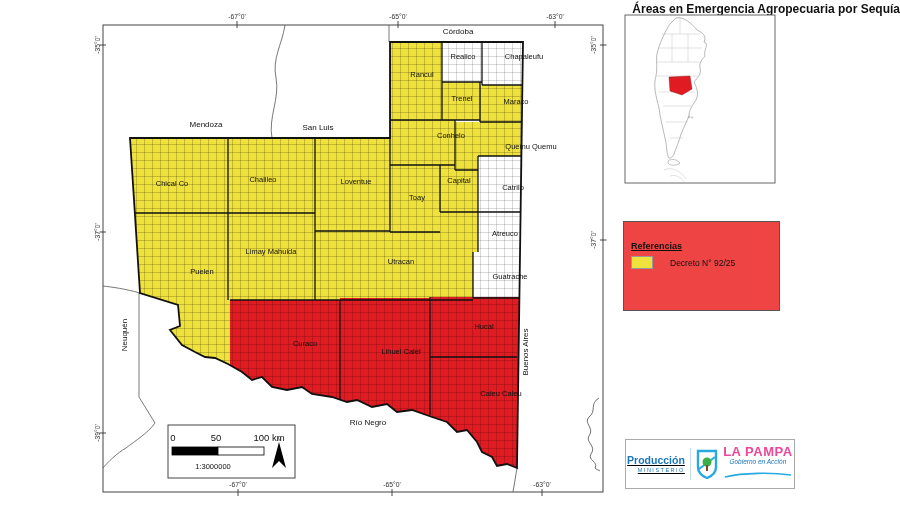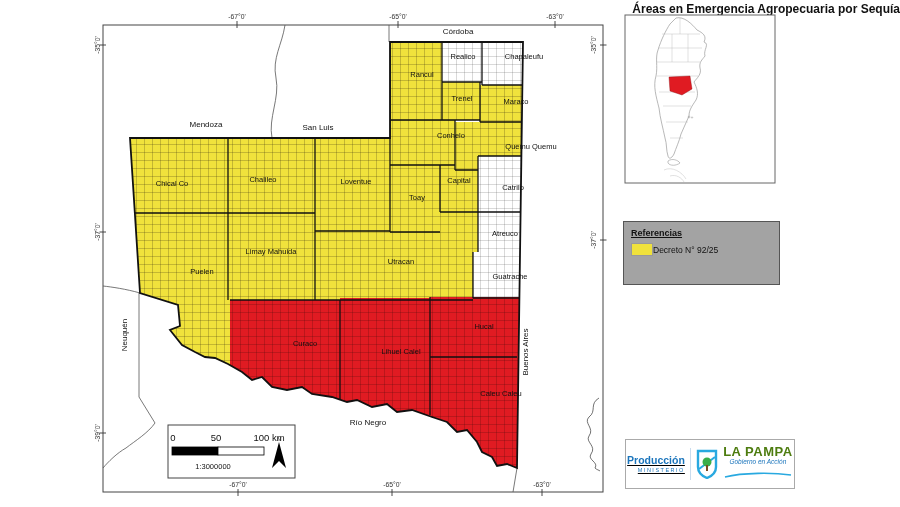--- a/index.html
+++ b/index.html
@@ -8,33 +8,33 @@
   .page-title{position:absolute;left:0;top:2px;width:900px;text-align:right;
        font-size:12px;font-weight:bold;color:#111;}
   svg text{fill:#111;}
   .dept-label{font-size:7.5px;text-anchor:middle;}
   .neighbor-label{font-size:8px;text-anchor:middle;}
   .coord-label{font-size:6.8px;text-anchor:middle;fill:#333;}
   .scale-num{font-size:9.5px;text-anchor:middle;}
   .scale-ratio{font-size:7.5px;text-anchor:middle;}
   .north-n{font-size:5px;text-anchor:middle;}
   .legend{position:absolute;left:623px;top:221px;width:141px;height:50px;
-       border:1px solid #555;background:#a3a3a3;padding:6px 7px;}
+       border:1px solid #555;background:#ef4444;padding:19px 7px;}
   .legend-title{font-size:9px;font-weight:bold;text-decoration:underline;margin-bottom:5px;color:#111;}
-  .legend-row{display:flex;align-items:center;gap:0;margin-bottom:3px;}
+  .legend-row{display:flex;align-items:center;gap:17px;margin-bottom:3px;}
   .legend-row span{font-size:8.5px;color:#111;}
   .logo-box{position:absolute;left:625px;top:439px;width:168px;height:48px;
        border:1px solid #aaa;background:#fff;display:flex;align-items:center;
        justify-content:center;gap:5px;}
   .logo-ministry{text-align:right;line-height:1.1;text-decoration:underline;}
   .logo-org{font-size:10.5px;font-weight:bold;color:#1B75BC;}
   .logo-sub{font-size:5.5px;letter-spacing:1.5px;color:#1B75BC;}
   .logo-divider{width:1px;height:32px;background:#c9dcee;}
   .logo-province{text-align:center;line-height:1.05;position:relative;}
-  .logo-prov-name{font-size:13px;font-weight:bold;color:#4d7c0f;letter-spacing:0.5px;}
+  .logo-prov-name{font-size:13px;font-weight:bold;color:#ec4899;letter-spacing:0.5px;}
   .logo-slogan{font-size:6.5px;font-style:italic;color:#1B75BC;}
 </style>
 </head>
 <body>
 
 <div class="page-title">Áreas en Emergencia Agropecuaria por Sequía</div>
 
 <svg width="900" height="507" viewBox="0 0 900 507" style="position:absolute;left:0;top:0;">
   <defs>
     <pattern id="gy" width="8" height="8" patternUnits="userSpaceOnUse">

